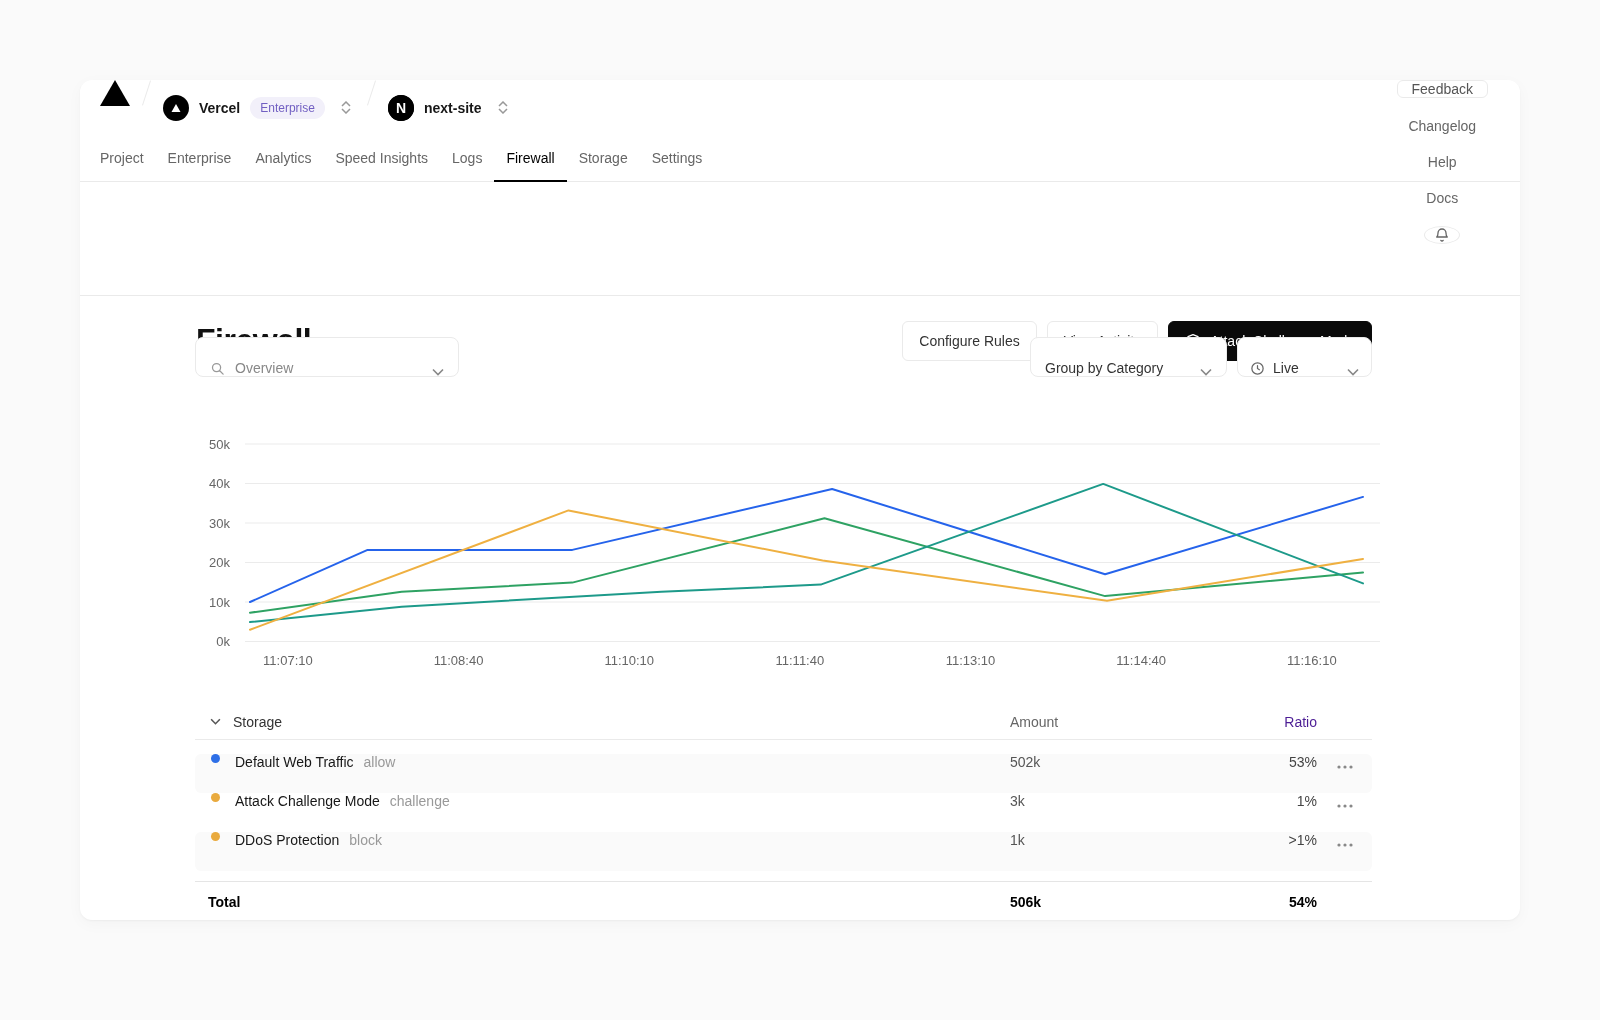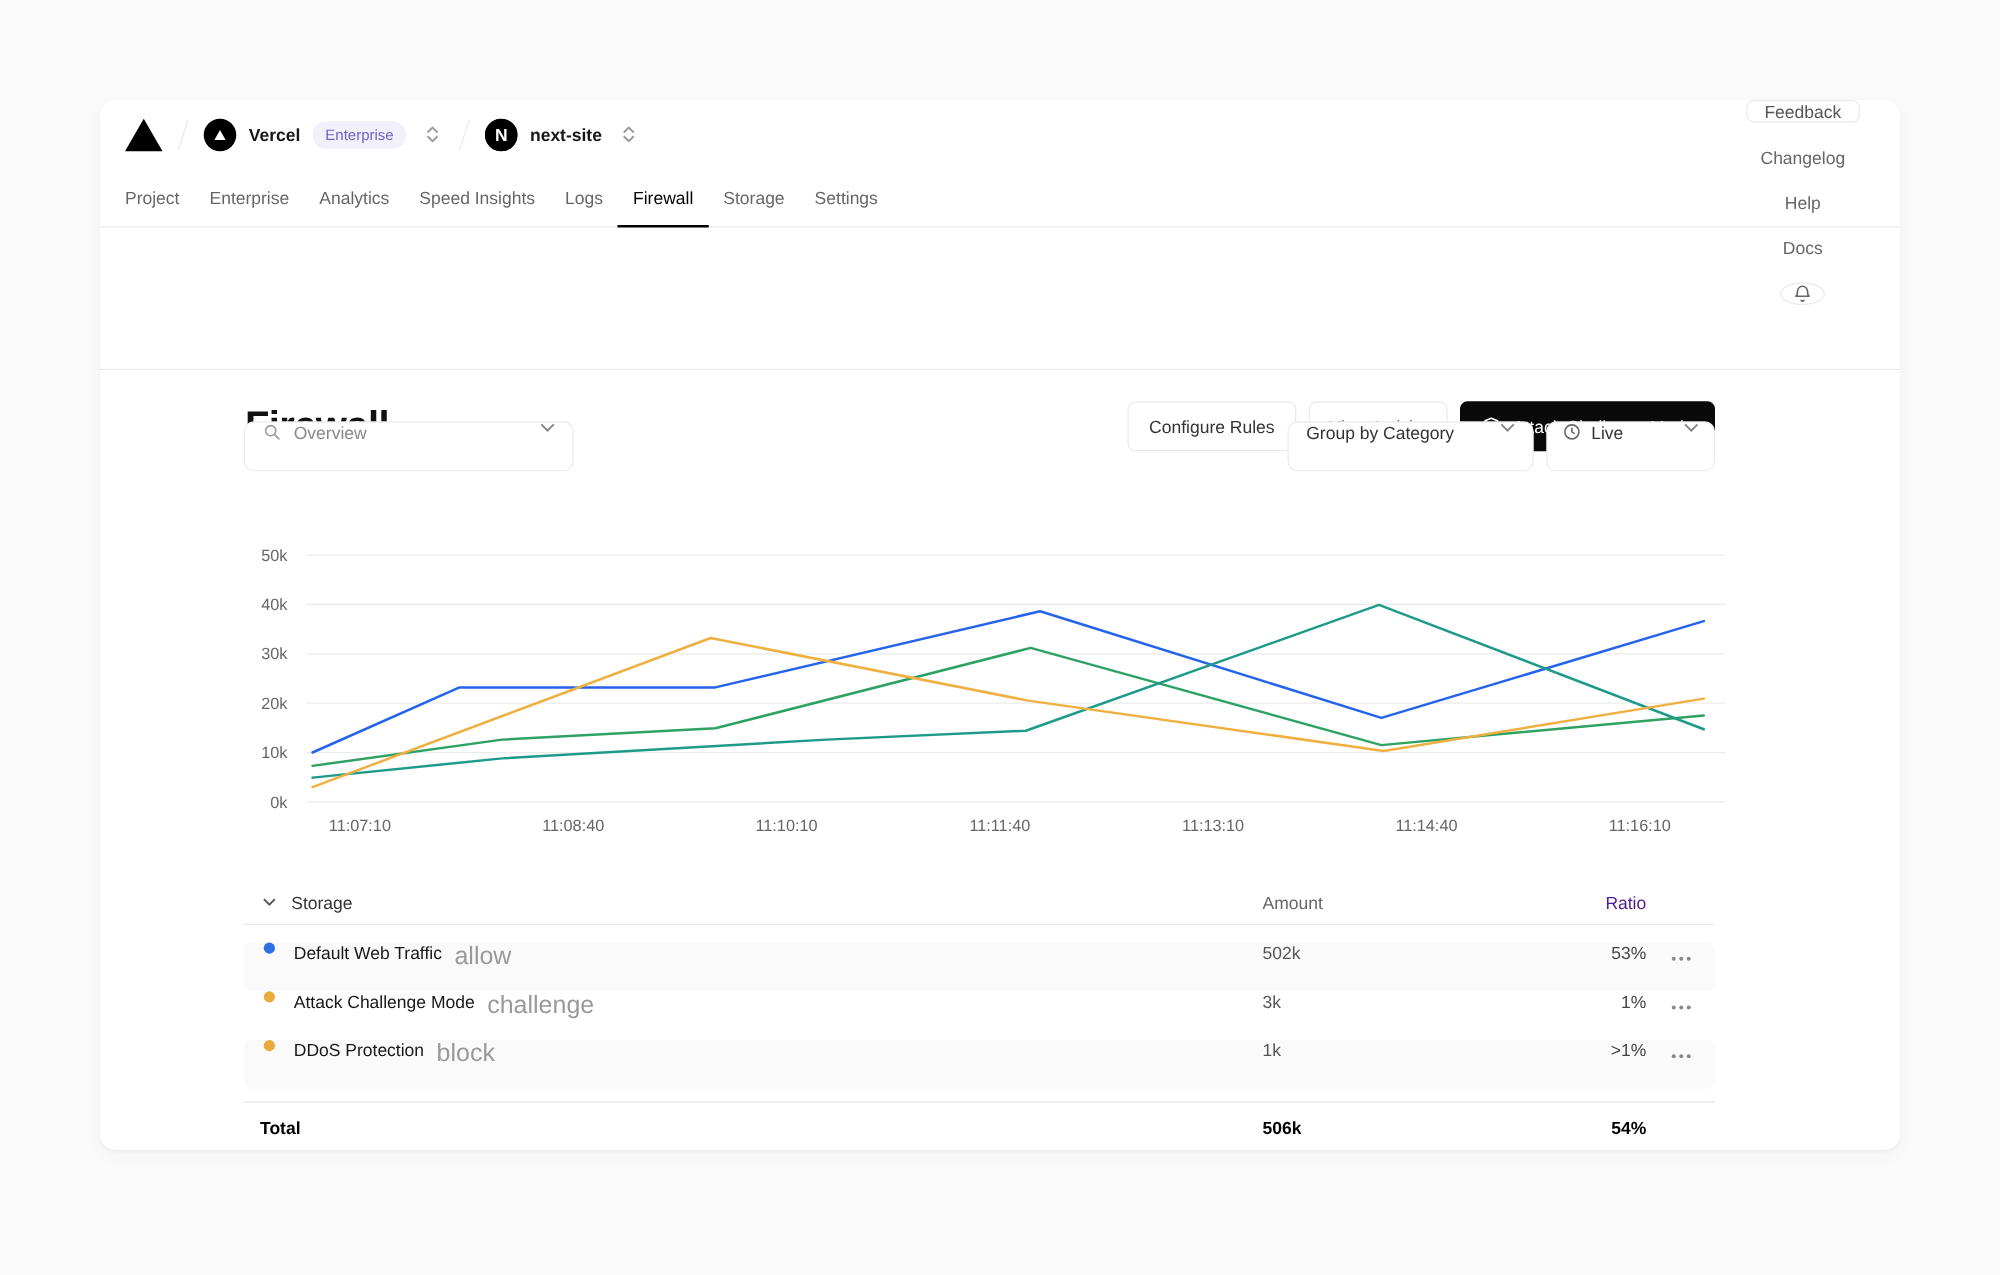--- a/index.html
+++ b/index.html
@@ -1,21 +1,21 @@
 <!DOCTYPE html>
 <html><head>
 <meta charset="utf-8">
 <style>
   * { margin:0; padding:0; box-sizing:border-box; }
   html,body { width:1600px; height:1020px; background:#fafafa; font-family:"Liberation Sans", sans-serif; color:#171717; }
   .card { position:absolute; left:80px; top:80px; width:1440px; height:840px; background:#fff; border-radius:12px; box-shadow:0 1px 2px rgba(0,0,0,0.04), 0 4px 16px rgba(0,0,0,0.03); overflow:hidden; }
 
   
   .hdr { position:absolute; left:0; top:0; width:100%; height:55px; }
-  .hdr-left { position:absolute; left:20px; top:0; height:55px; display:flex; align-items:center; }
+  .hdr-left { position:absolute; left:20px; top:0; height:55px; display:flex; }
   .v-logo { width:0; height:0; border-left:15px solid transparent; border-right:15px solid transparent; border-bottom:26px solid #000; }
   .slash { width:1px; height:26px; background:#eaeaea; transform:rotate(18deg); margin:0 16px; }
   .scope { display:flex; align-items:center; gap:10px; }
   .avatar-circle { width:26px; height:26px; border-radius:50%; background:#000; display:flex; align-items:center; justify-content:center; }
   .scope-name { font-size:14px; font-weight:700; color:#171717; }
   .badge { font-size:12px; color:#715fc2; background:#f2f0fa; border-radius:999px; padding:4px 10px; font-weight:500; }
   .switcher { display:flex; flex-direction:column; gap:1px; margin-left:2px; cursor:pointer; padding:4px; }
   .hdr-right { position:absolute; right:32px; top:0; height:55px; display:flex; align-items:center; gap:20px;flex-direction:column; }
   .btn-feedback { font-size:14px; color:#555; background:#fff; border:1px solid #eaeaea; border-radius:6px; height:36px; padding:0 14px; display:flex; align-items:center; cursor:pointer; }
   .hdr-link { font-size:14px; color:#666; cursor:pointer; }
@@ -29,41 +29,41 @@
 
   
   .hero { position:absolute; left:0; top:102px; width:100%; height:114px; border-bottom:1px solid #eaeaea; }
   .page-title { position:absolute; left:116px; top:140px; font-size:32px; font-weight:600; letter-spacing:-0.5px; color:#111; }
   .hero-actions { position:absolute; right:148px; top:139px; display:flex; gap:10px; }
   .btn { height:40px; border-radius:6px; font-size:14px; font-weight:500; display:flex; align-items:center; padding:0 16px; cursor:pointer; font-family:inherit; }
   .btn-outline { background:#fff; border:1px solid #eaeaea; color:#333; }
   .btn-dark { background:#0a0a0a; border:1px solid #0a0a0a; color:#fff; gap:9px; }
 
   
-  .select { position:absolute; top:257px; height:40px; border:1px solid #eaeaea; border-radius:8px; background:#fff; display:flex; align-items:flex-start; font-size:14px; cursor:pointer; }
+  .select { position:absolute; top:257px; height:40px; border:1px solid #eaeaea; border-radius:8px; background:#fff; display:flex; align-items:flex-end; font-size:14px; cursor:pointer; }
   .sel-overview { left:115px; width:264px; padding:0 14px; color:#888; gap:10px; }
   .sel-group { left:950px; width:197px; padding:0 14px; color:#333; }
   .sel-live { left:1157px; width:135px; padding:0 12px; color:#333; gap:8px; }
   .sel-caret { margin-left:auto; display:flex; }
 
   
   .chart-wrap { position:absolute; left:110px; top:335px; width:1200px; height:270px; }
   .chart-wrap svg { display:block; }
 
   
   .tbl-head { position:absolute; left:115px; top:624px; width:1177px; height:36px; border-bottom:1px solid #eaeaea; display:flex; align-items:center; }
   .tbl-head .chev { margin-left:15px; display:flex; cursor:pointer; }
   .group-label { margin-left:12px; font-size:14px; color:#333; font-weight:500; }
   .col-amount { position:absolute; left:815px; font-size:14px; color:#666; }
   .col-ratio { position:absolute; right:55px; font-size:14px; color:#4c1d95; }
   .trow { position:absolute; left:115px; width:1177px; height:39px; border-radius:6px; display:flex; align-items:flex-start; }
   .trow.zebra { background:#fafafa; }
   .dot { width:9px; height:9px; border-radius:50%; margin-left:16px; flex:0 0 auto; }
   .rname { margin-left:15px; font-size:14px; font-weight:500; color:#171717; }
-  .raction { margin-left:10px; font-size:20px; color:#999; }
+  .raction { margin-left:10px; font-size:14px; color:#999; }
   .ramount { position:absolute; left:815px; font-size:14px; color:#555; }
   .rratio { position:absolute; right:55px; font-size:14px; color:#444; }
   .rmenu { position:absolute; right:14px; width:26px; height:26px; display:flex; align-items:center; justify-content:center; cursor:pointer; border-radius:4px; }
   .total-row { position:absolute; left:115px; top:801px; width:1177px; height:40px; border-top:1px solid #e5e5e5; display:flex; align-items:center; }
   .total-label { margin-left:13px; font-size:14px; font-weight:700; color:#000; }
   .total-amount { position:absolute; left:815px; font-size:14px; font-weight:700; color:#000; }
   .total-ratio { position:absolute; right:55px; font-size:14px; font-weight:700; color:#000; }
 </style>
 </head>
 <body>

